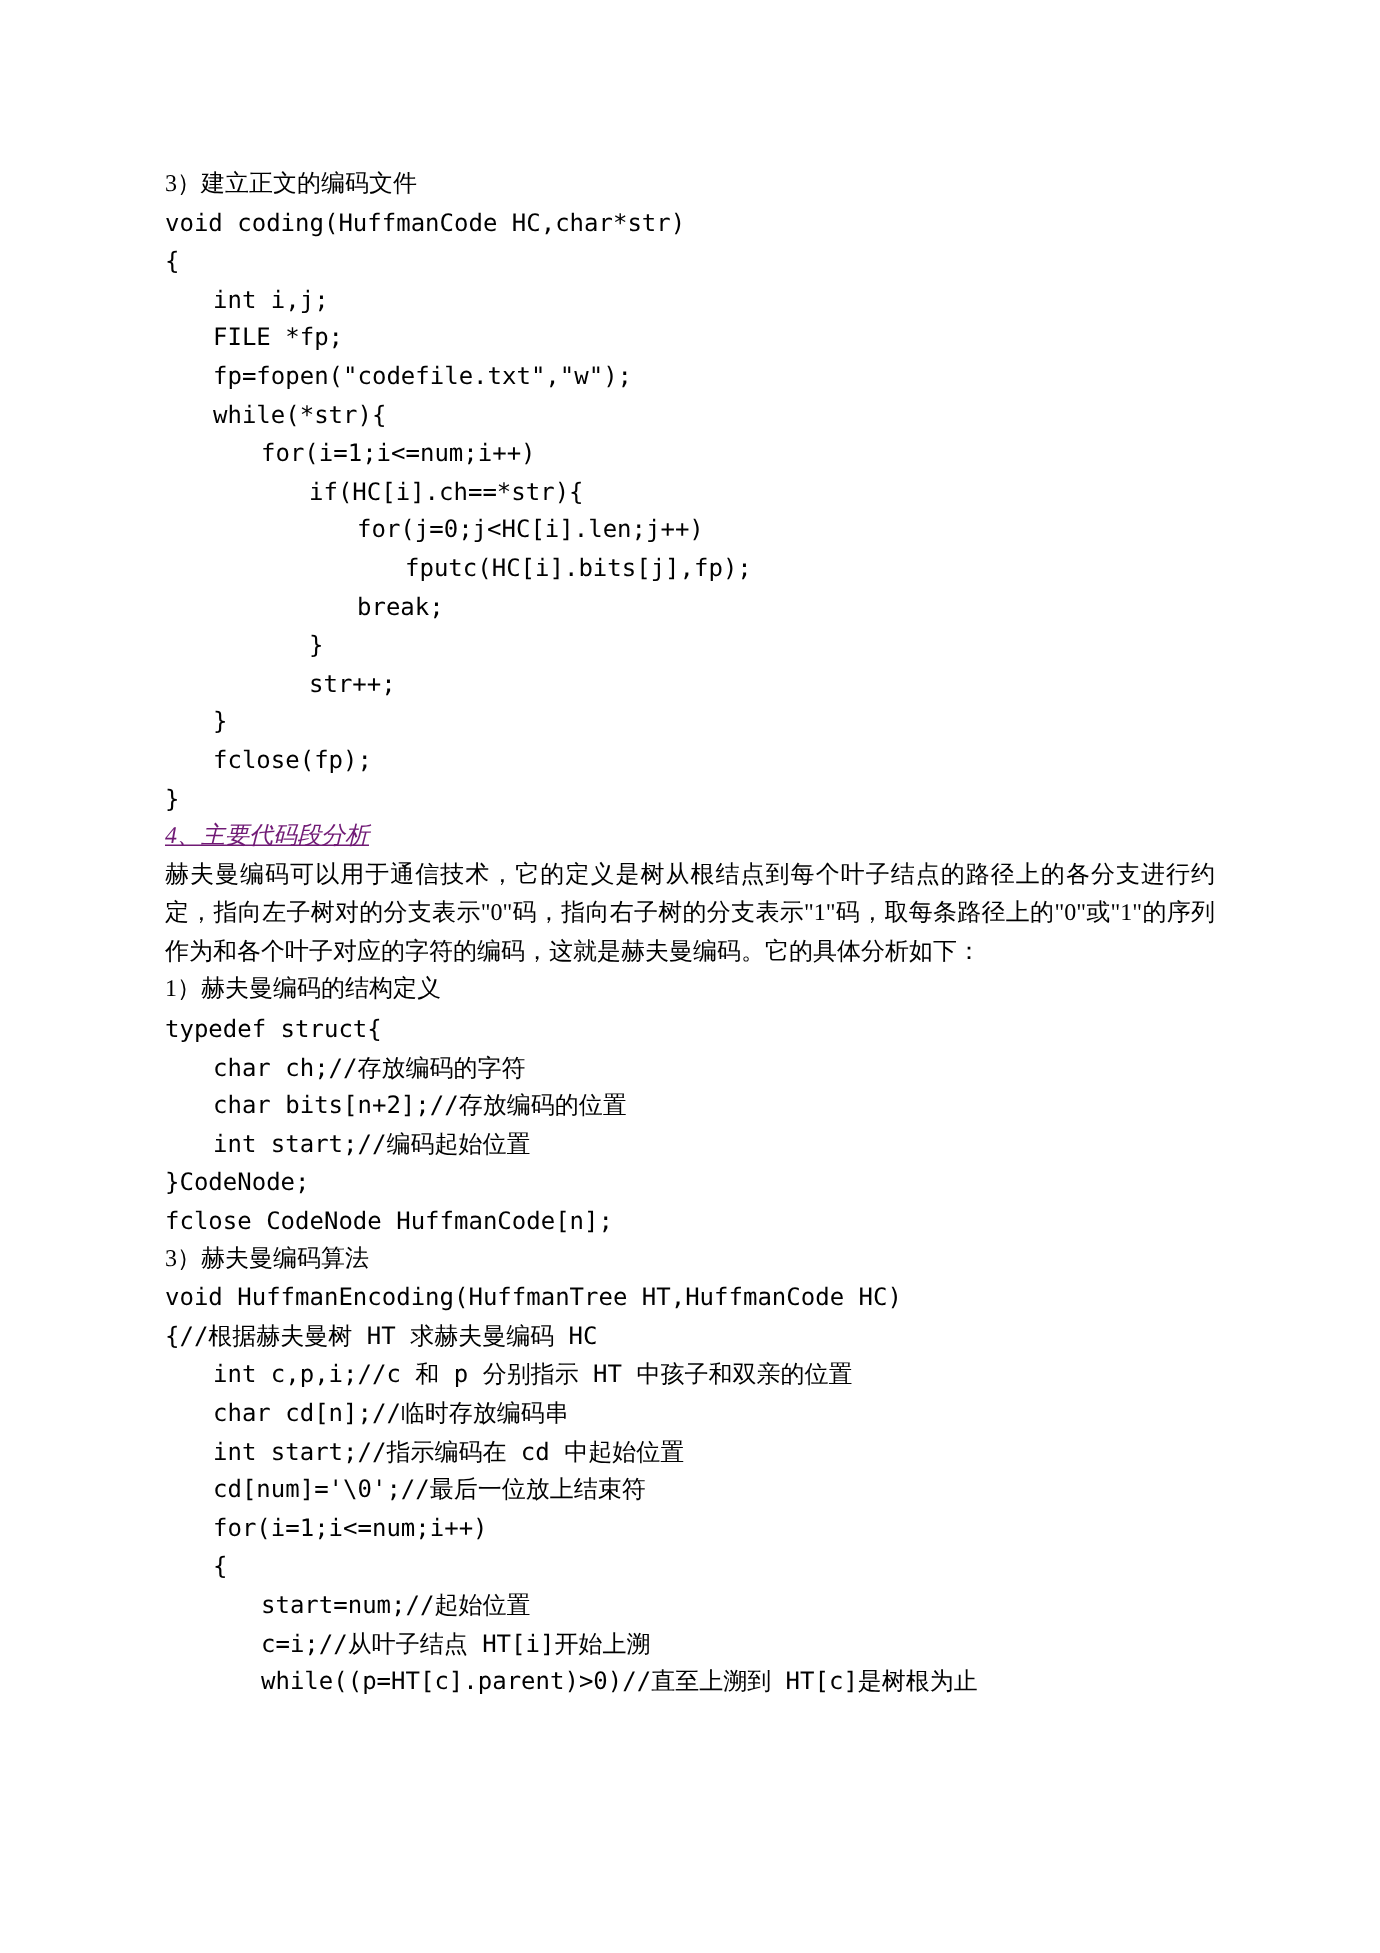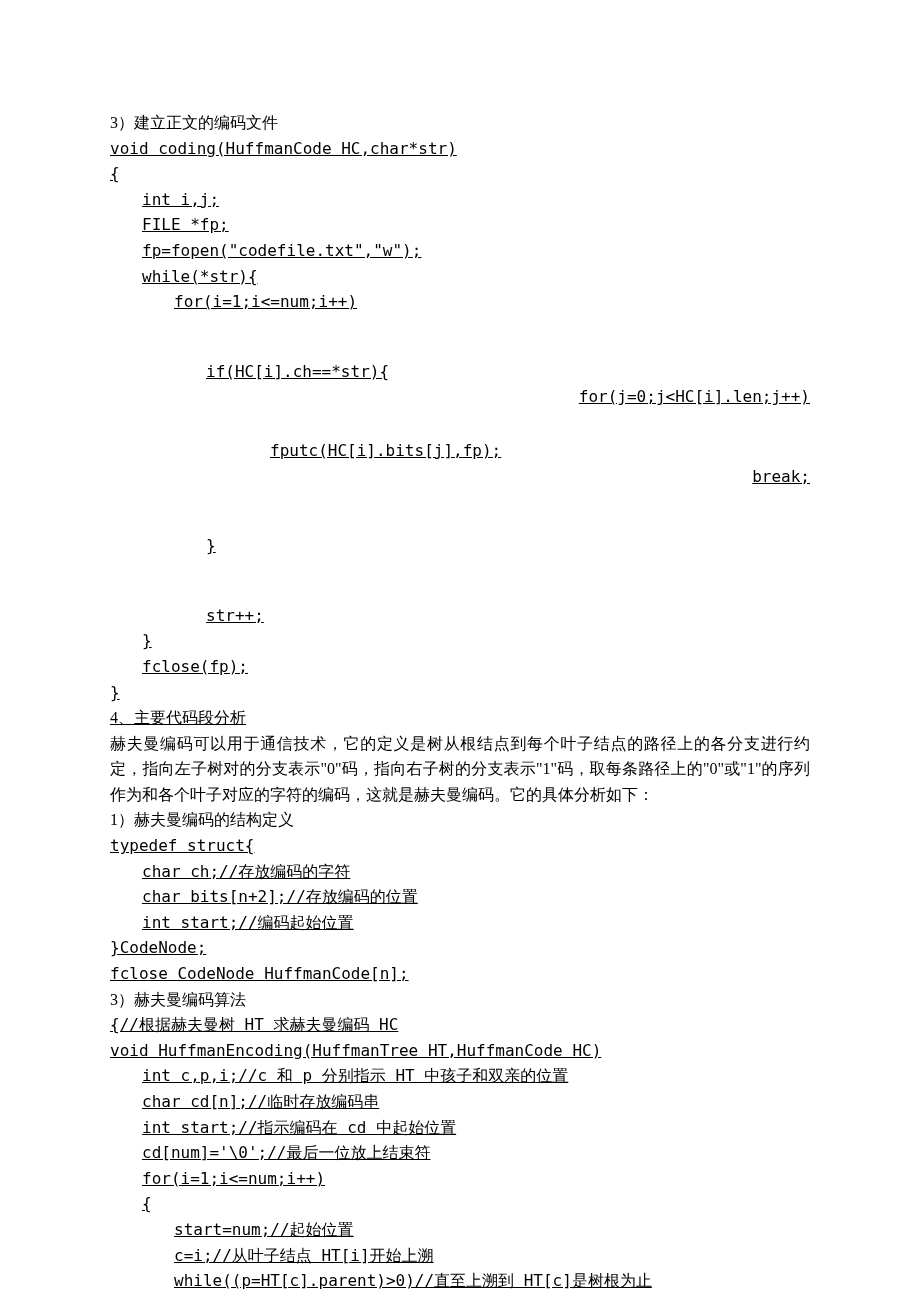--- a/index.html
+++ b/index.html
@@ -18,30 +18,30 @@
     padding: 110px 110px 100px 110px;
   }
   .para {
     margin: 0;
     text-align: justify;
   }
   .code {
     font-family: "SimSun", "宋体", monospace;
     white-space: pre;
     margin: 0;
-    text-decoration: underline;
   }
   .ind1 { padding-left: 2em; }
   .ind2 { padding-left: 4em; }
-  .ind3 { padding-left: 6em; margin-top: 44px; }
-  .ind4 { padding-left: 8em; text-align: right; }
-  .ind5 { padding-left: 10em; margin-top: 28px; }
+  .ind3 { padding-left: 6em; }
+  .ind4 { padding-left: 8em; }
+  .ind5 { padding-left: 10em; }
   .section-title {
-    color: #000000;
+    color: #701a75;
     text-decoration: underline;
+    font-style: italic;
     margin: 0;
   }
 </style>
 </head>
 <body>
 
 <div class="page">
 
   <p class="para">3）建立正文的编码文件</p>
 
@@ -67,22 +67,22 @@
 
   <p class="para">1）赫夫曼编码的结构定义</p>
   <p class="code">typedef struct{</p>
   <p class="code ind1">char ch;//存放编码的字符</p>
   <p class="code ind1">char bits[n+2];//存放编码的位置</p>
   <p class="code ind1">int start;//编码起始位置</p>
   <p class="code">}CodeNode;</p>
   <p class="code">fclose CodeNode HuffmanCode[n];</p>
 
   <p class="para">3）赫夫曼编码算法</p>
+  <p class="code">void HuffmanEncoding(HuffmanTree HT,HuffmanCode HC)</p>
   <p class="code">{//根据赫夫曼树 HT 求赫夫曼编码 HC</p>
-  <p class="code">void HuffmanEncoding(HuffmanTree HT,HuffmanCode HC)</p>
   <p class="code ind1">int c,p,i;//c 和 p 分别指示 HT 中孩子和双亲的位置</p>
   <p class="code ind1">char cd[n];//临时存放编码串</p>
   <p class="code ind1">int start;//指示编码在 cd 中起始位置</p>
   <p class="code ind1">cd[num]='\0';//最后一位放上结束符</p>
   <p class="code ind1">for(i=1;i&lt;=num;i++)</p>
   <p class="code ind1">{</p>
   <p class="code ind2">start=num;//起始位置</p>
   <p class="code ind2">c=i;//从叶子结点 HT[i]开始上溯</p>
   <p class="code ind2">while((p=HT[c].parent)&gt;0)//直至上溯到 HT[c]是树根为止</p>
 

